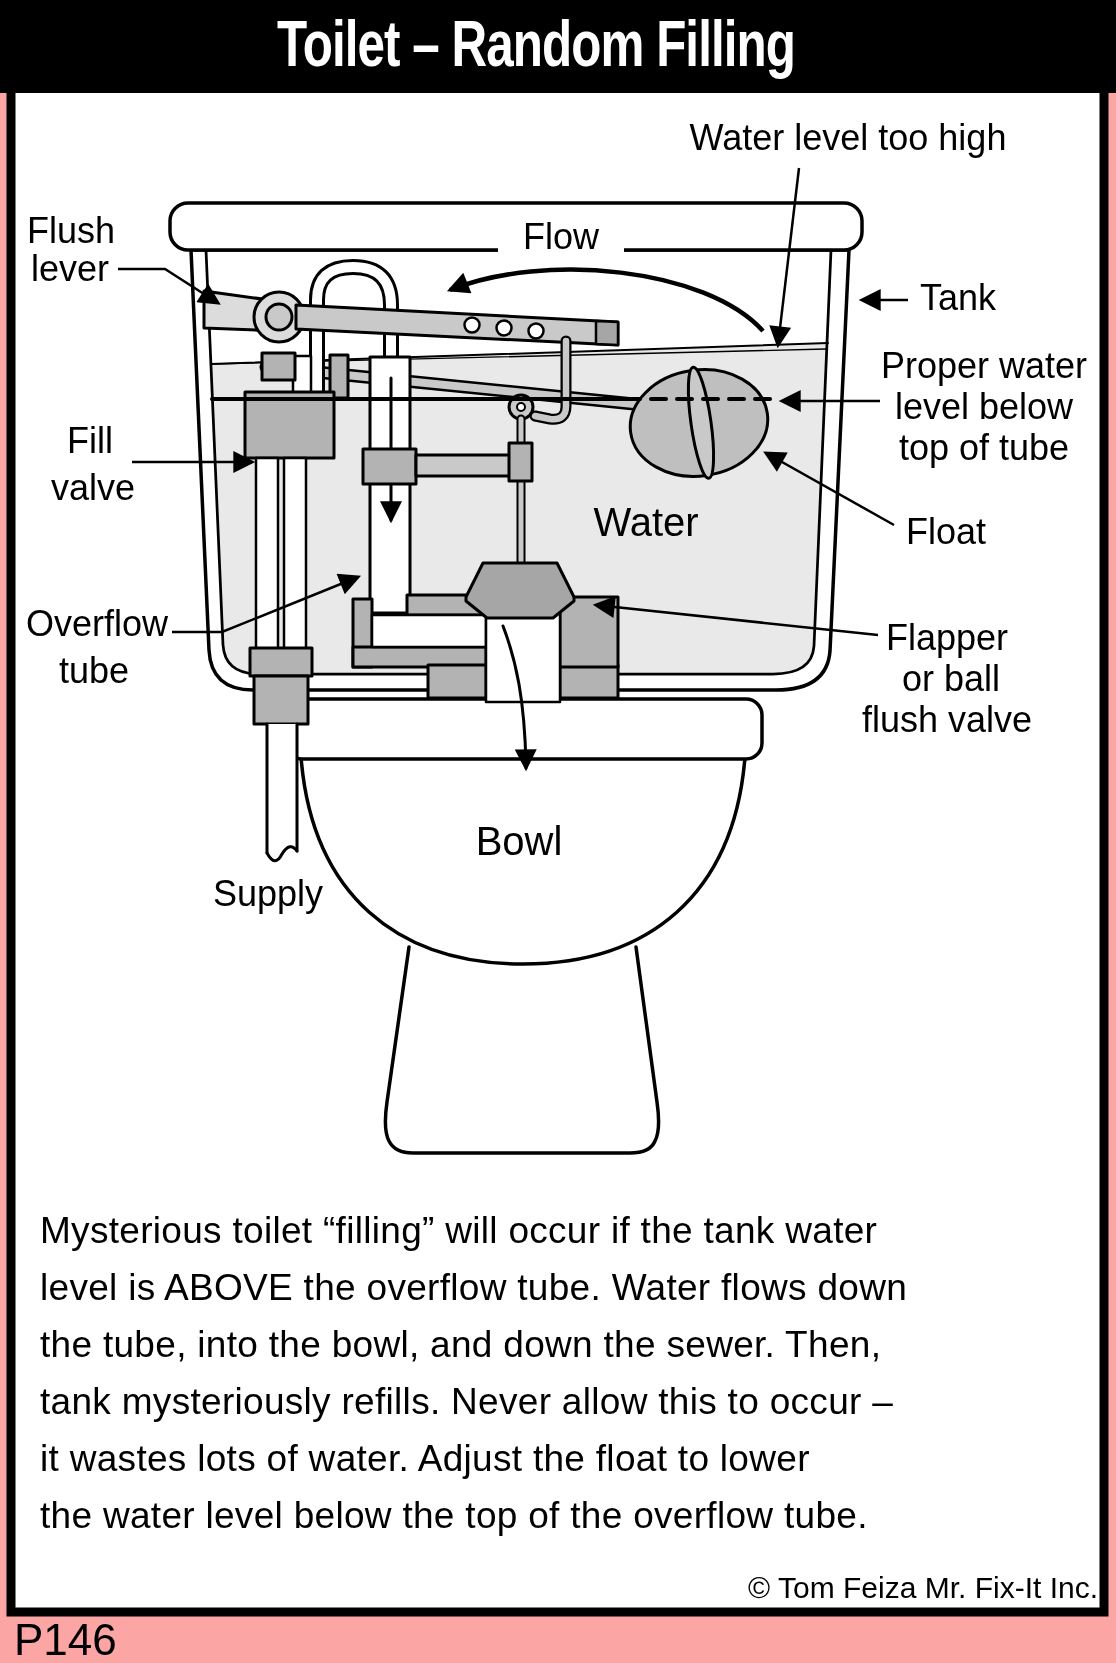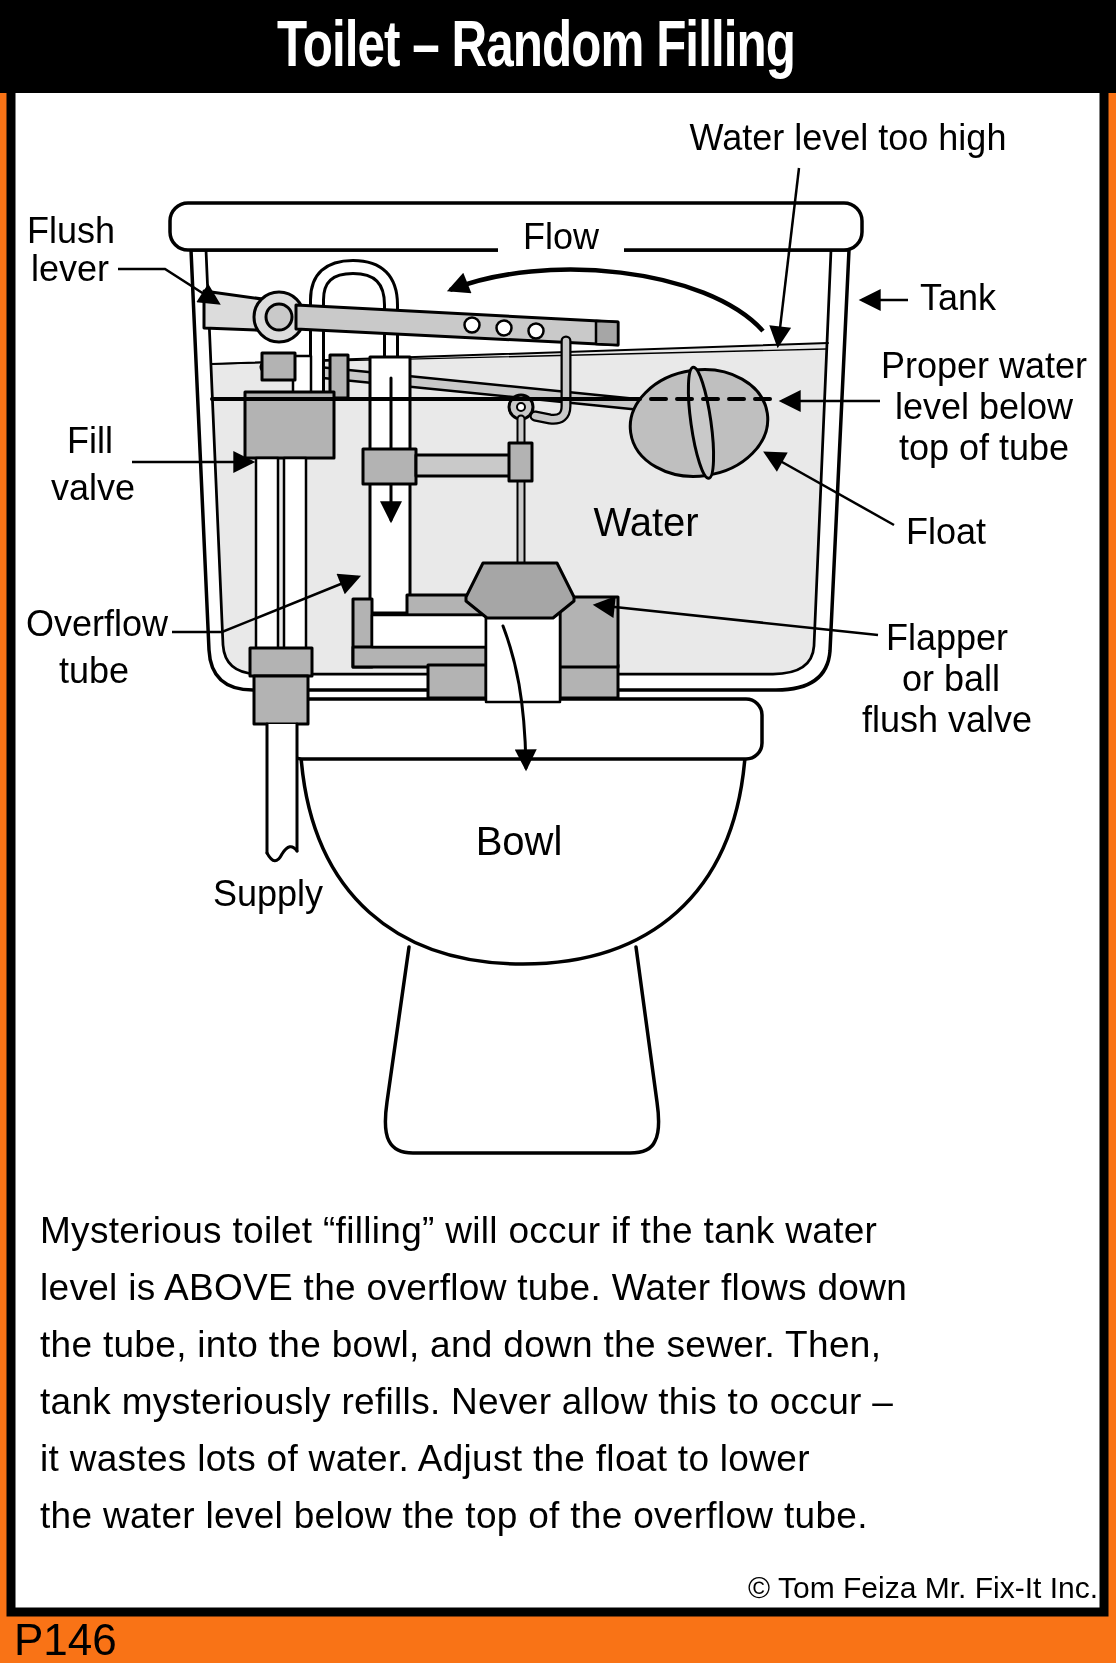--- a/index.html
+++ b/index.html
@@ -1,16 +1,16 @@
 <!DOCTYPE html>
 <html><head>
 <meta charset="utf-8">
 <style>
   html,body{margin:0;padding:0;background:#fff;}
-  .page{position:relative;width:1116px;height:1663px;background:#f97316;overflow:hidden;
+  .page{position:relative;width:1116px;height:1663px;background:#fca5a5;overflow:hidden;
         font-family:"Liberation Sans",sans-serif;}
   svg{position:absolute;left:0;top:0;}
   text{fill:#000;}
   .lbl{font-size:36px;}
   .lbl-lg{font-size:40px;}
   .cap{font-size:37px;letter-spacing:.3px;}
   .copy{font-size:30px;}
   .pcode{font-size:44px;}
   .ttl{font-size:52px;font-weight:bold;letter-spacing:-1px;fill:#fff;}
 </style>

